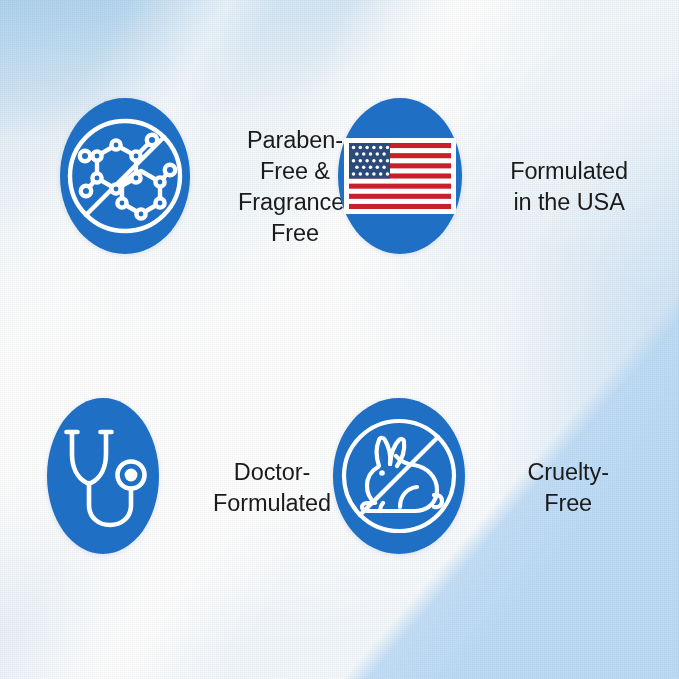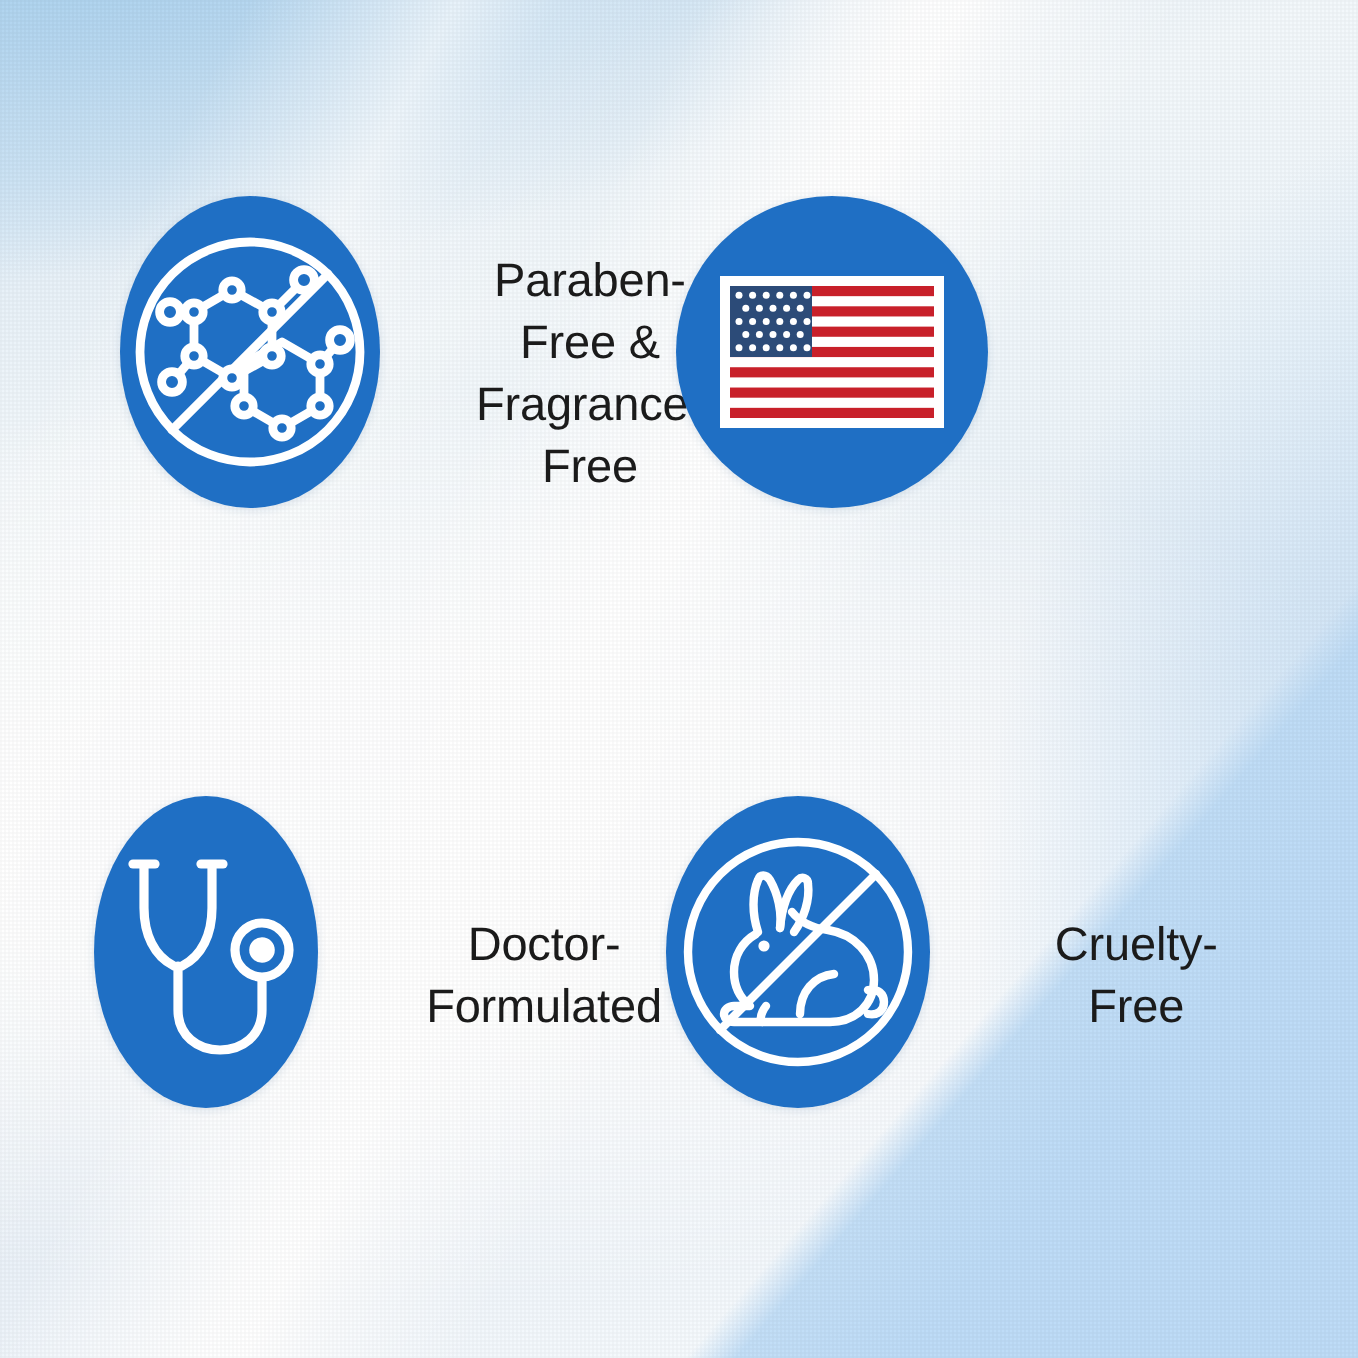--- a/index.html
+++ b/index.html
@@ -265,20 +265,22 @@
                 <circle cx="11.3" cy="30.9" r="1.75"></circle>
                 <circle cx="18.1" cy="30.9" r="1.75"></circle>
                 <circle cx="24.9" cy="30.9" r="1.75"></circle>
                 <circle cx="31.7" cy="30.9" r="1.75"></circle>
                 <circle cx="38.5" cy="30.9" r="1.75"></circle>
               </g>
             </g>
           </svg>
         </span>
       </div>
+      <div class="badge-label">Formulated
+in the USA</div>
     </div>
 
     <div class="badge pos-bl">
       <div class="disc">
         <span>
           <svg width="112" height="112" viewBox="0 0 112 112" fill="none" stroke="#ffffff" stroke-width="4.6" stroke-linecap="round" stroke-linejoin="round">
 
             <path d="M25 14 v20 c0 13 5 24 15 29"></path>
 
             <path d="M59 14 v20 c0 13 -5 24 -15 29"></path>

